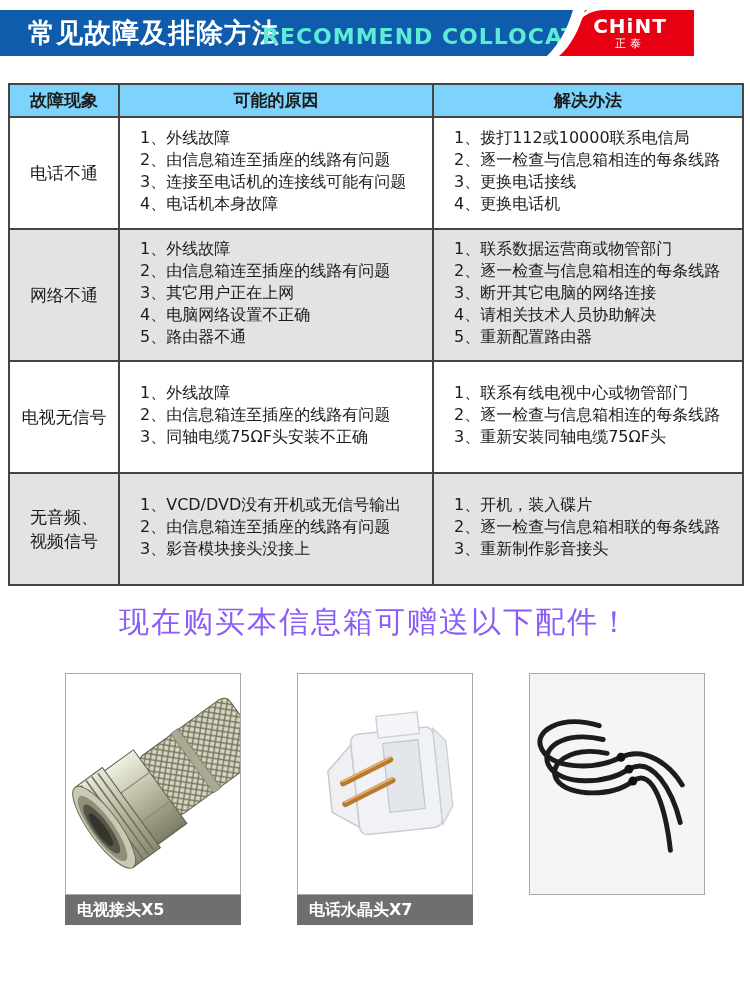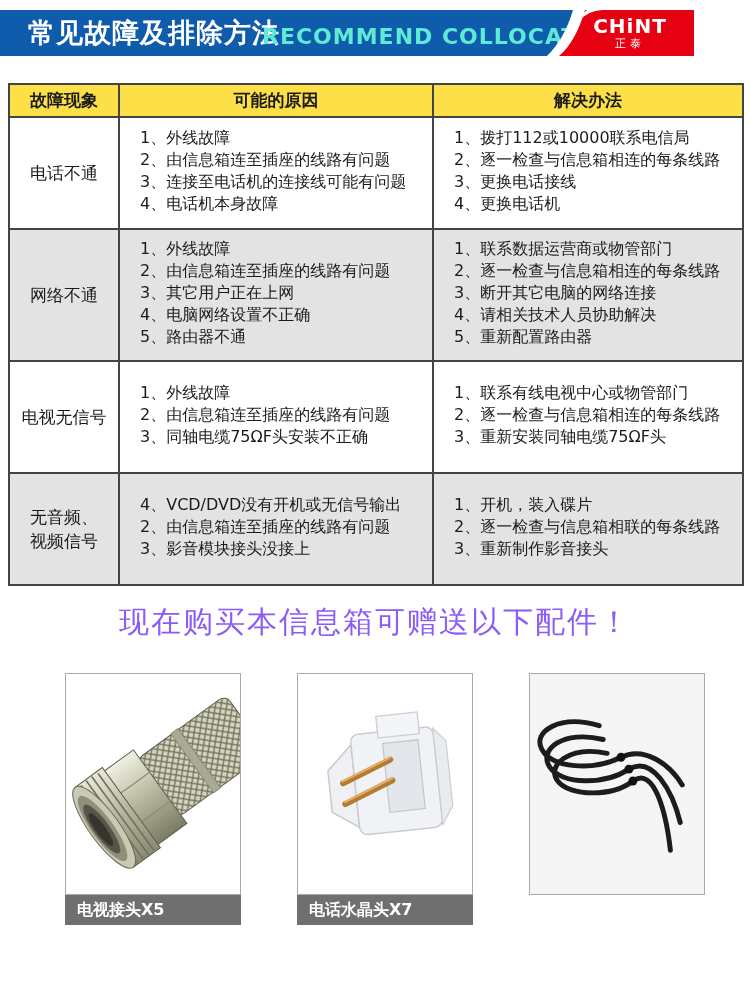--- a/index.html
+++ b/index.html
@@ -26,21 +26,21 @@
   .logo-sub  { font-size:11px; letter-spacing:4px; line-height:13px; }
 
   
   table.faults {
     position:absolute; top:83px; left:8px; width:734px;
     border-collapse:collapse; table-layout:fixed;
     border:2px solid #333;
   }
   table.faults th, table.faults td { border:2px solid #444; }
   table.faults th {
-    height:33px; background:#fde047; font-size:17px; font-weight:600; text-align:center;
+    height:33px; background:#7dd3fc; font-size:17px; font-weight:600; text-align:center;
   }
   td.symptom {
     text-align:center; vertical-align:middle; font-size:17px; white-space:pre-line; line-height:24px;
   }
   td.list { vertical-align:middle; padding:8px 6px 12px 20px; font-size:16px; }
   td.list .li { line-height:22px; white-space:nowrap; }
   tr.shaded td { background:#e3e3e3; }
   tr.r { height:112px; }
 
   
@@ -137,21 +137,21 @@
     <td class="list">
           <div class="li">1、联系有线电视中心或物管部门</div>
           <div class="li">2、逐一检查与信息箱相连的每条线路</div>
           <div class="li">3、重新安装同轴电缆75ΩF头</div>
         </td>
   </tr>
   <tr class="r shaded">
     <td class="symptom">无音频、
 视频信号</td>
     <td class="list">
-          <div class="li">4、VCD/DVD没有开机或无信号输出</div>
+          <div class="li">1、VCD/DVD没有开机或无信号输出</div>
           <div class="li">2、由信息箱连至插座的线路有问题</div>
           <div class="li">3、影音模块接头没接上</div>
         </td>
     <td class="list">
           <div class="li">1、开机，装入碟片</div>
           <div class="li">2、逐一检查与信息箱相联的每条线路</div>
           <div class="li">3、重新制作影音接头</div>
         </td>
   </tr>
 </tbody>

